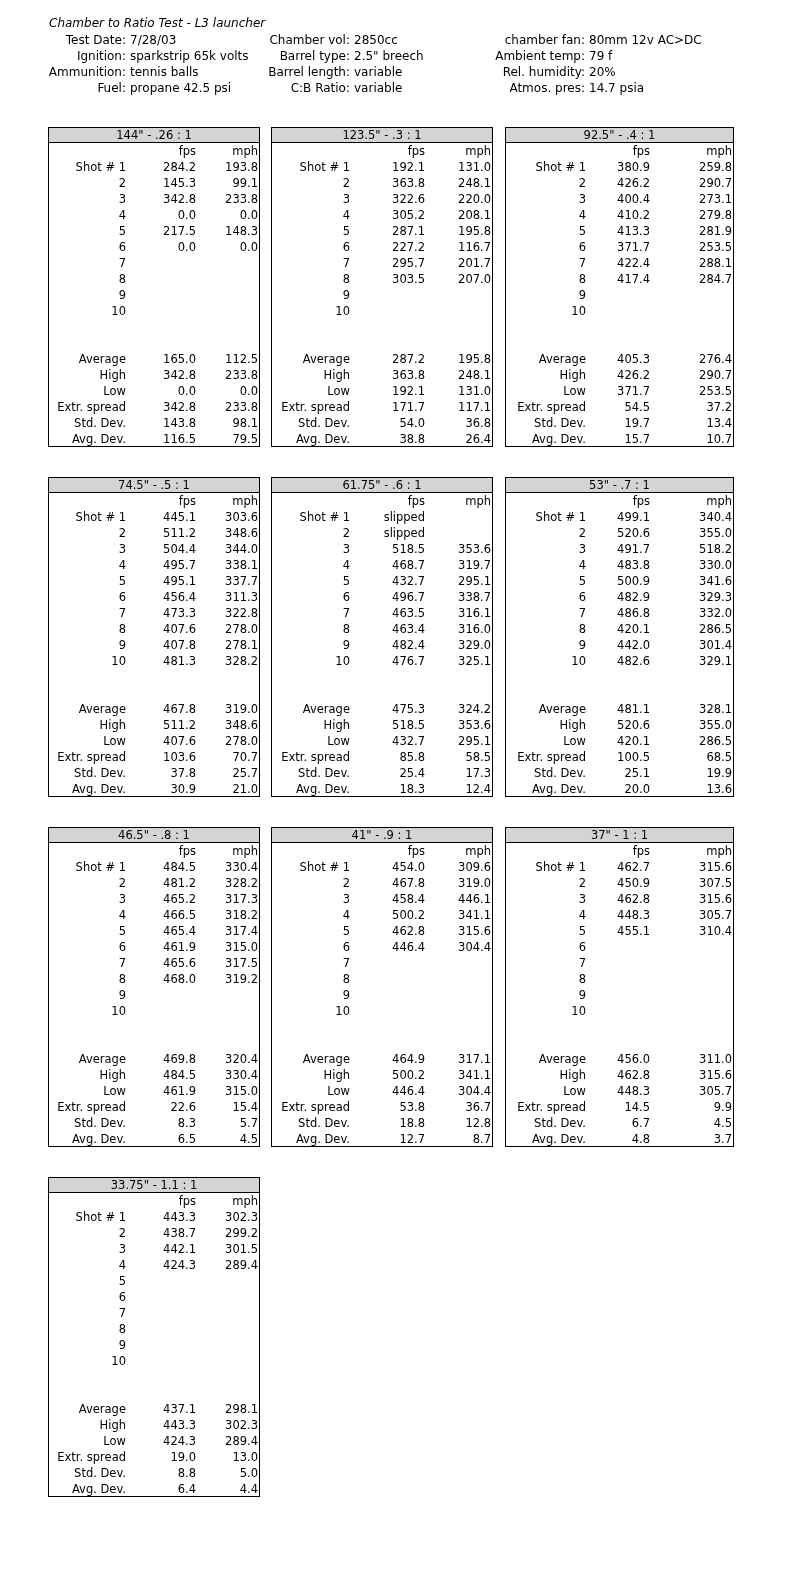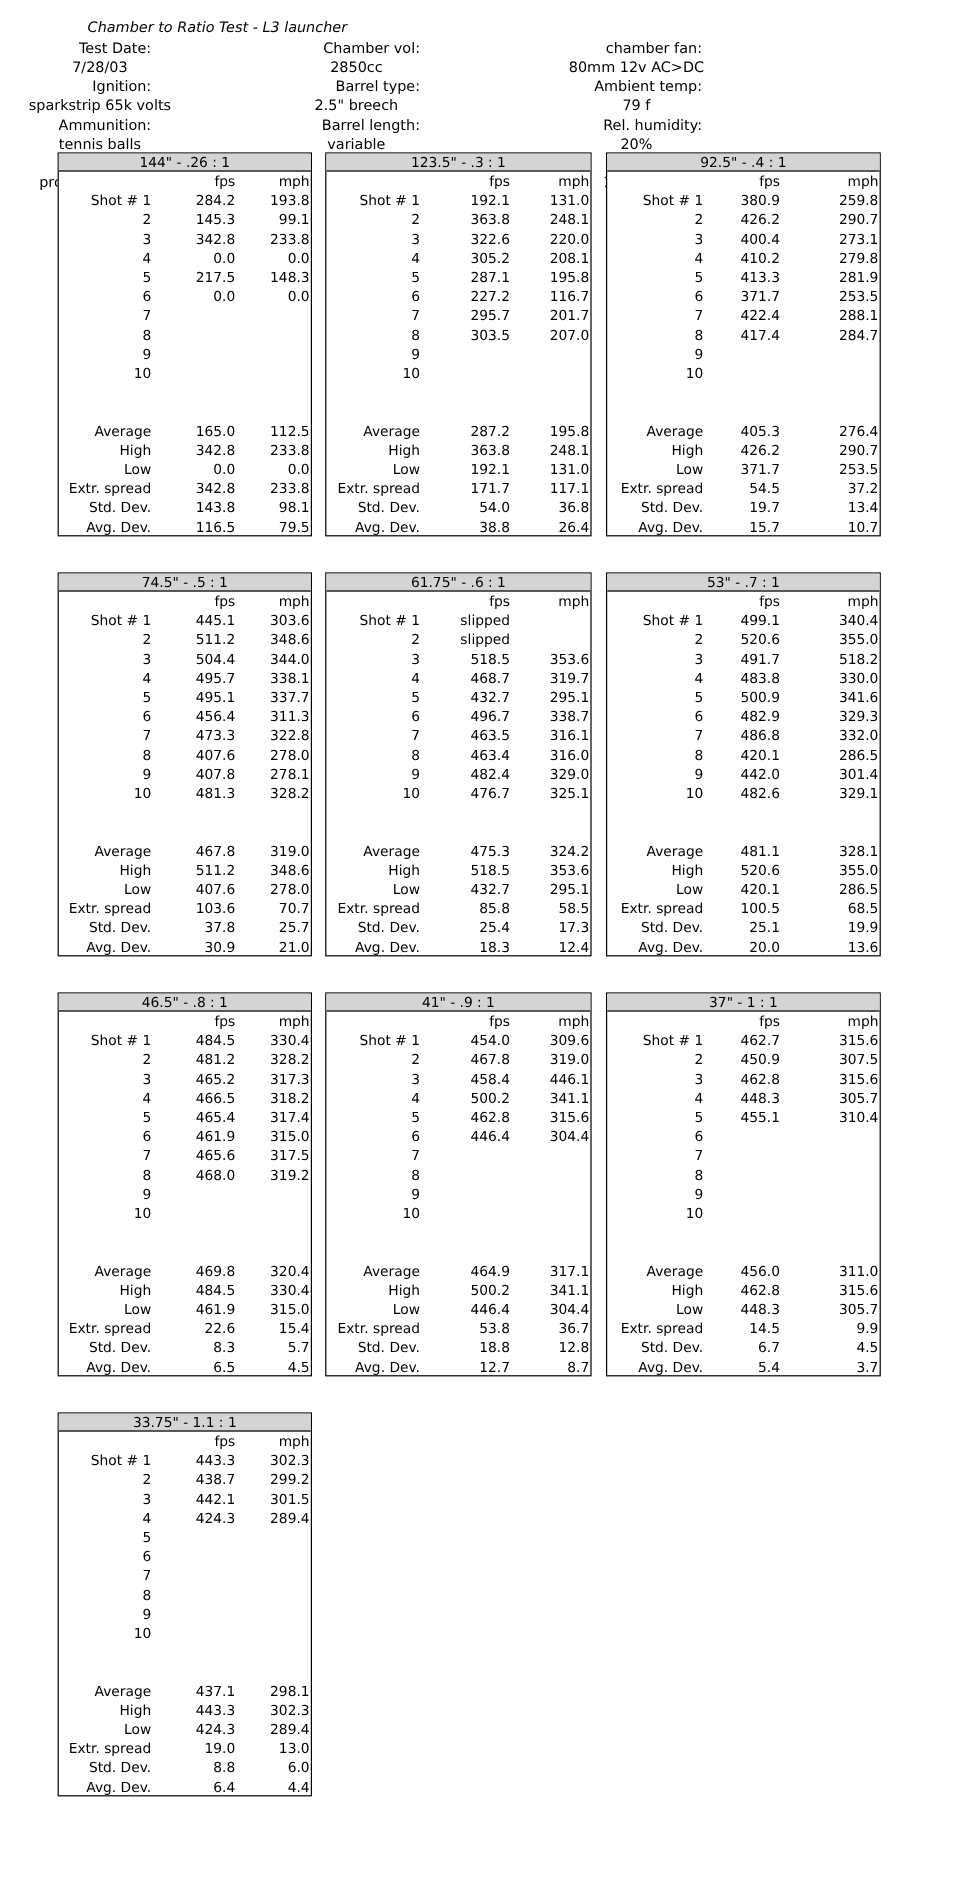--- a/index.html
+++ b/index.html
@@ -1,19 +1,19 @@
 <!DOCTYPE html>
 <html><head>
 <meta charset="utf-8">
 <style>
   html, body { margin:0; padding:0; background:#ffffff; }
   body { width:796px; height:1578px; position:relative; font-family:"DejaVu Sans", sans-serif; font-size:11.5px; color:#000; }
-  .title { position:absolute; left:49px; top:16px; font-style:italic; font-size:12px;margin-left:24px; }
+  .title { position:absolute; left:49px; top:16px; font-style:italic; font-size:12px; }
   .info { position:absolute; top:32px; line-height:16px; font-size:12px; }
-  .info .row { display:flex; white-space:nowrap;flex-direction:column; }
+  .info .row { display:flex; white-space:nowrap; }
   .info .k { text-align:right; }
   .info .v { padding-left:4px;text-align:center; }
   .info1 { left:20px; } .info1 .k { width:106px; }
   .info2 { left:240px; } .info2 .k { width:110px; }
   .info3 { left:470px; } .info3 .k { width:115px; }
 
   .tbl { position:absolute; border:1px solid #000; background:#fff; box-sizing:border-box; height:320px; }
   .tbl .hdr { background:#d4d4d4; border-bottom:1px solid #000; height:14px; line-height:14px; text-align:center; font-size:11.5px; }
   .tbl .r { display:flex; height:16px; line-height:16px; white-space:nowrap; }
   .tbl .c0 { text-align:right; }
@@ -877,21 +877,21 @@
         <span class="c1">14.5</span>
         <span class="c2">9.9</span>
       </div>
       <div class="r">
         <span class="c0">Std. Dev.</span>
         <span class="c1">6.7</span>
         <span class="c2">4.5</span>
       </div>
       <div class="r">
         <span class="c0">Avg. Dev.</span>
-        <span class="c1">5.4</span>
+        <span class="c1">4.8</span>
         <span class="c2">3.7</span>
       </div>
     </div>
     <div class="tbl cx1 ry4 w1">
       <div class="hdr">33.75" - 1.1 : 1</div>
       <div class="r">
         <span class="c0"></span>
         <span class="c1">fps</span>
         <span class="c2">mph</span>
       </div>
@@ -962,21 +962,21 @@
         <span class="c2">289.4</span>
       </div>
       <div class="r">
         <span class="c0">Extr. spread</span>
         <span class="c1">19.0</span>
         <span class="c2">13.0</span>
       </div>
       <div class="r">
         <span class="c0">Std. Dev.</span>
         <span class="c1">8.8</span>
-        <span class="c2">6.0</span>
+        <span class="c2">5.0</span>
       </div>
       <div class="r">
         <span class="c0">Avg. Dev.</span>
         <span class="c1">6.4</span>
         <span class="c2">4.4</span>
       </div>
     </div>
   </div>
 
 </body></html>

